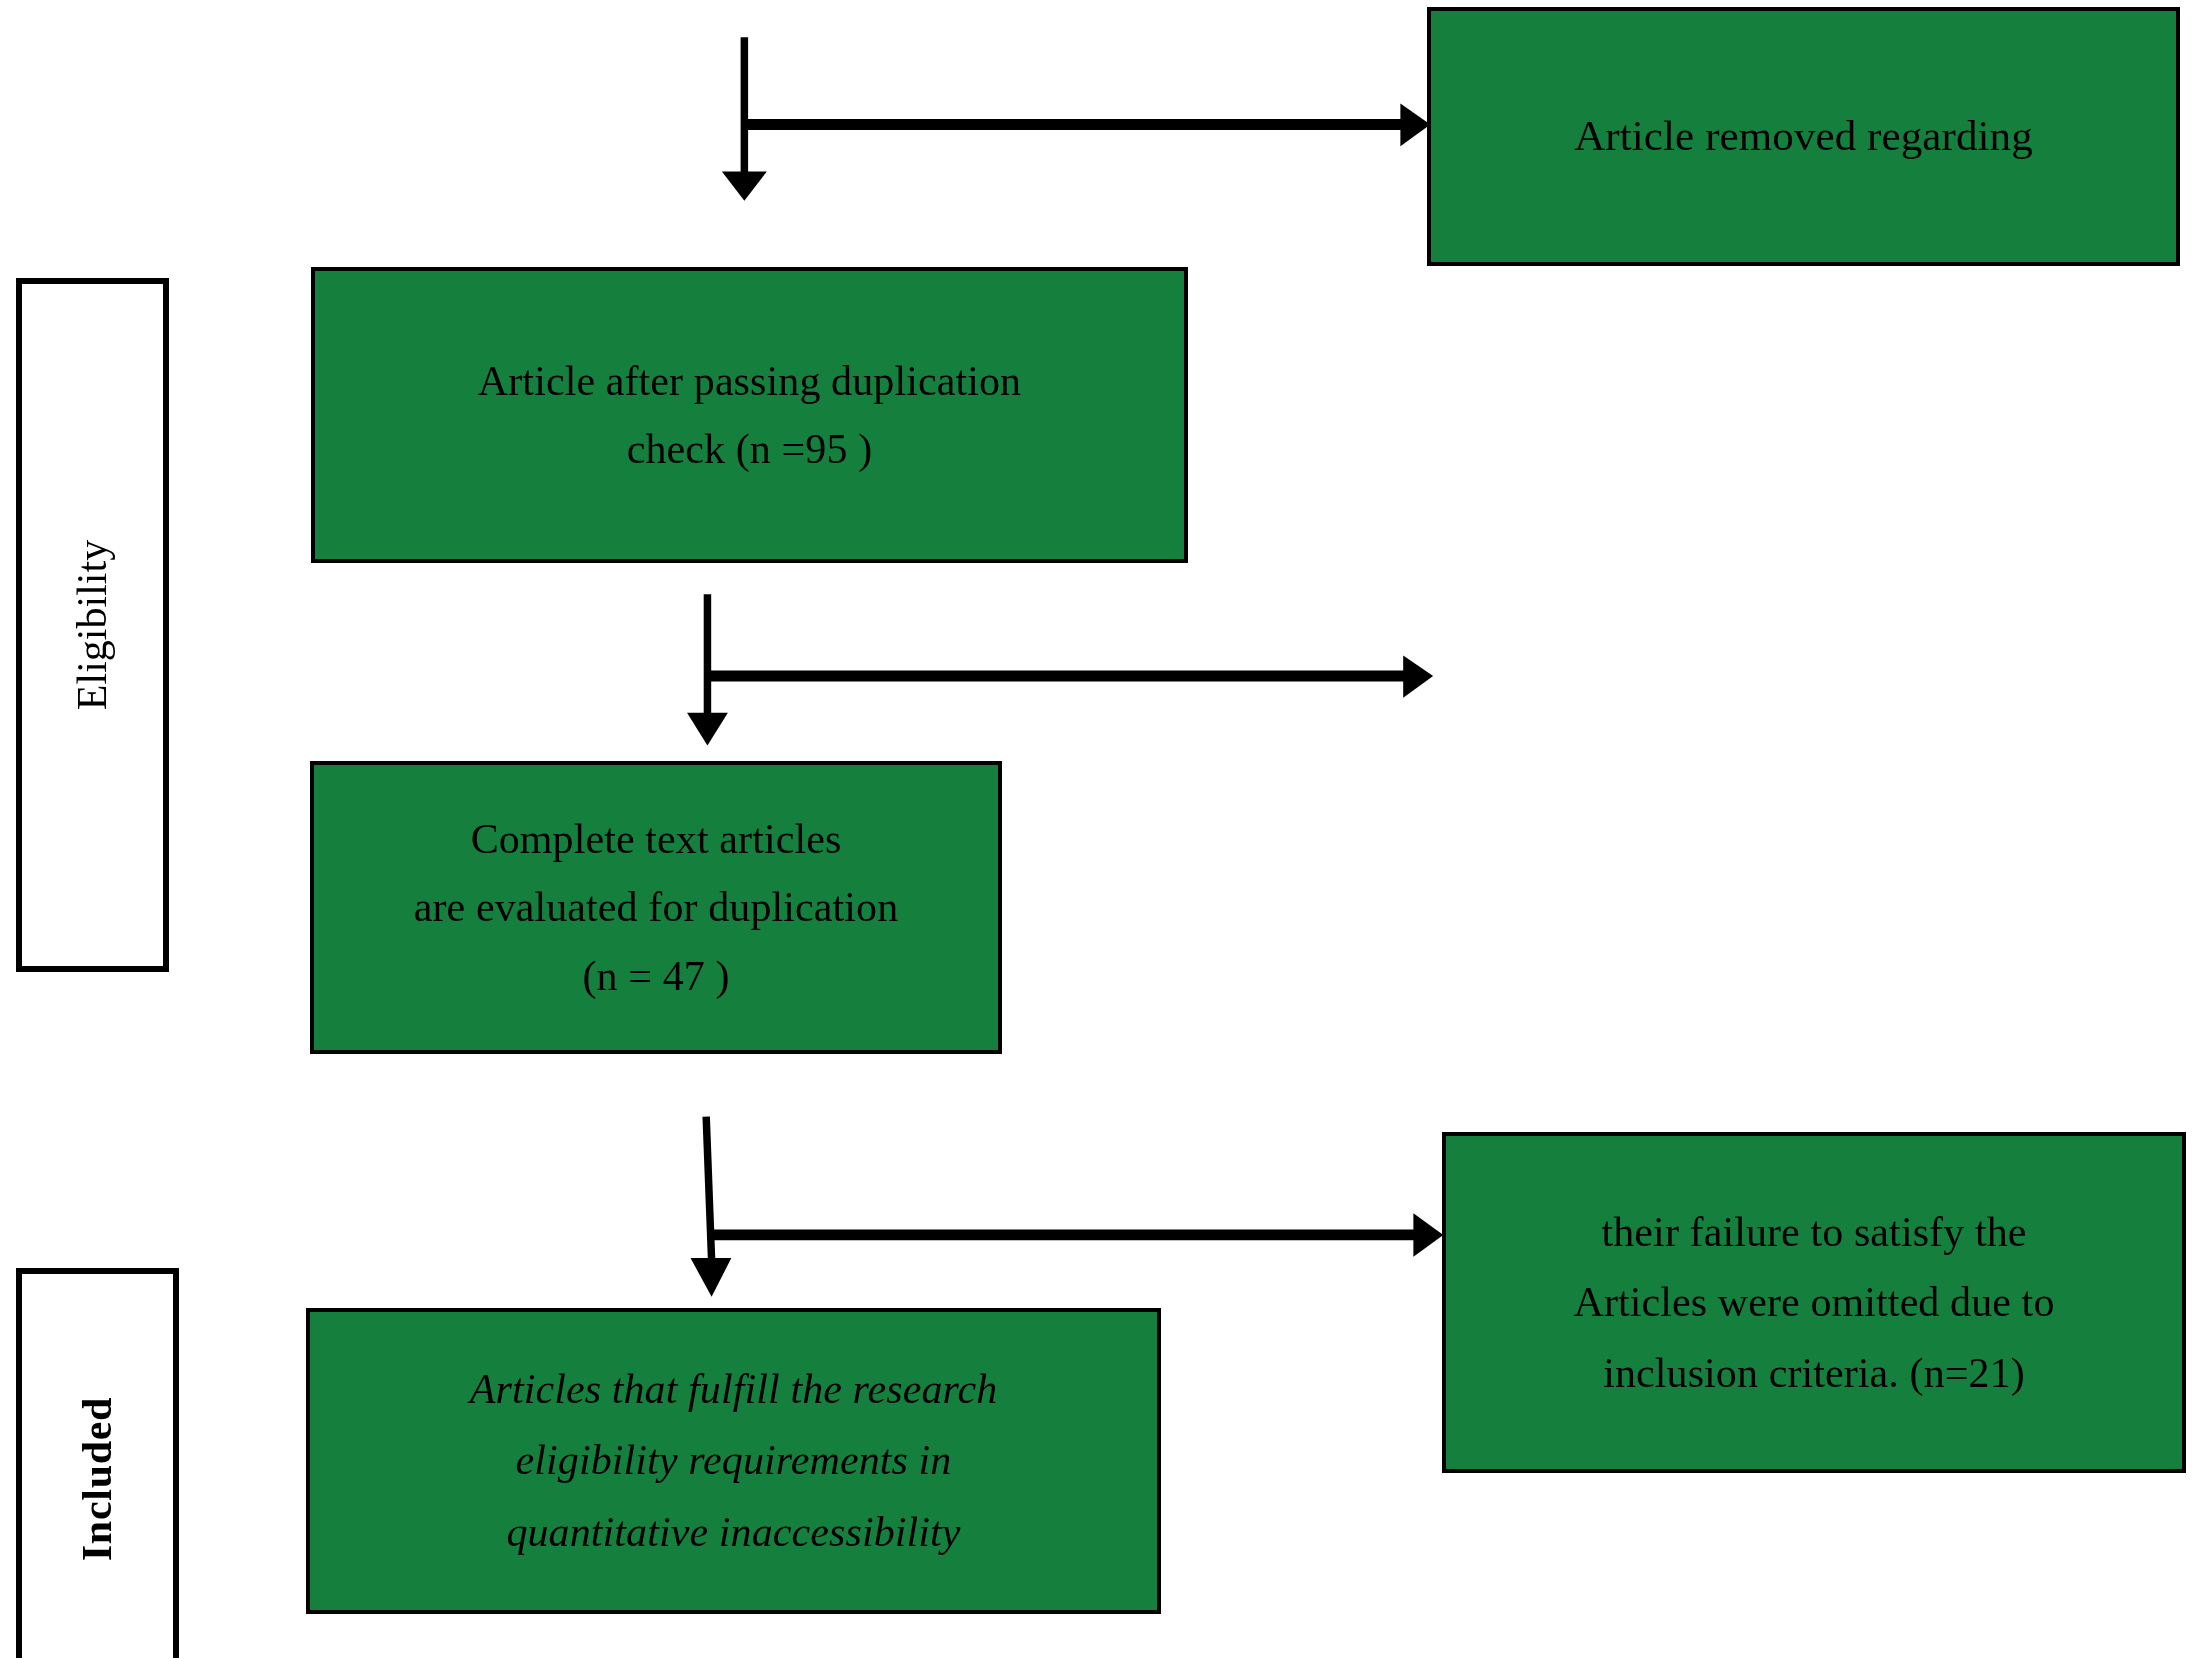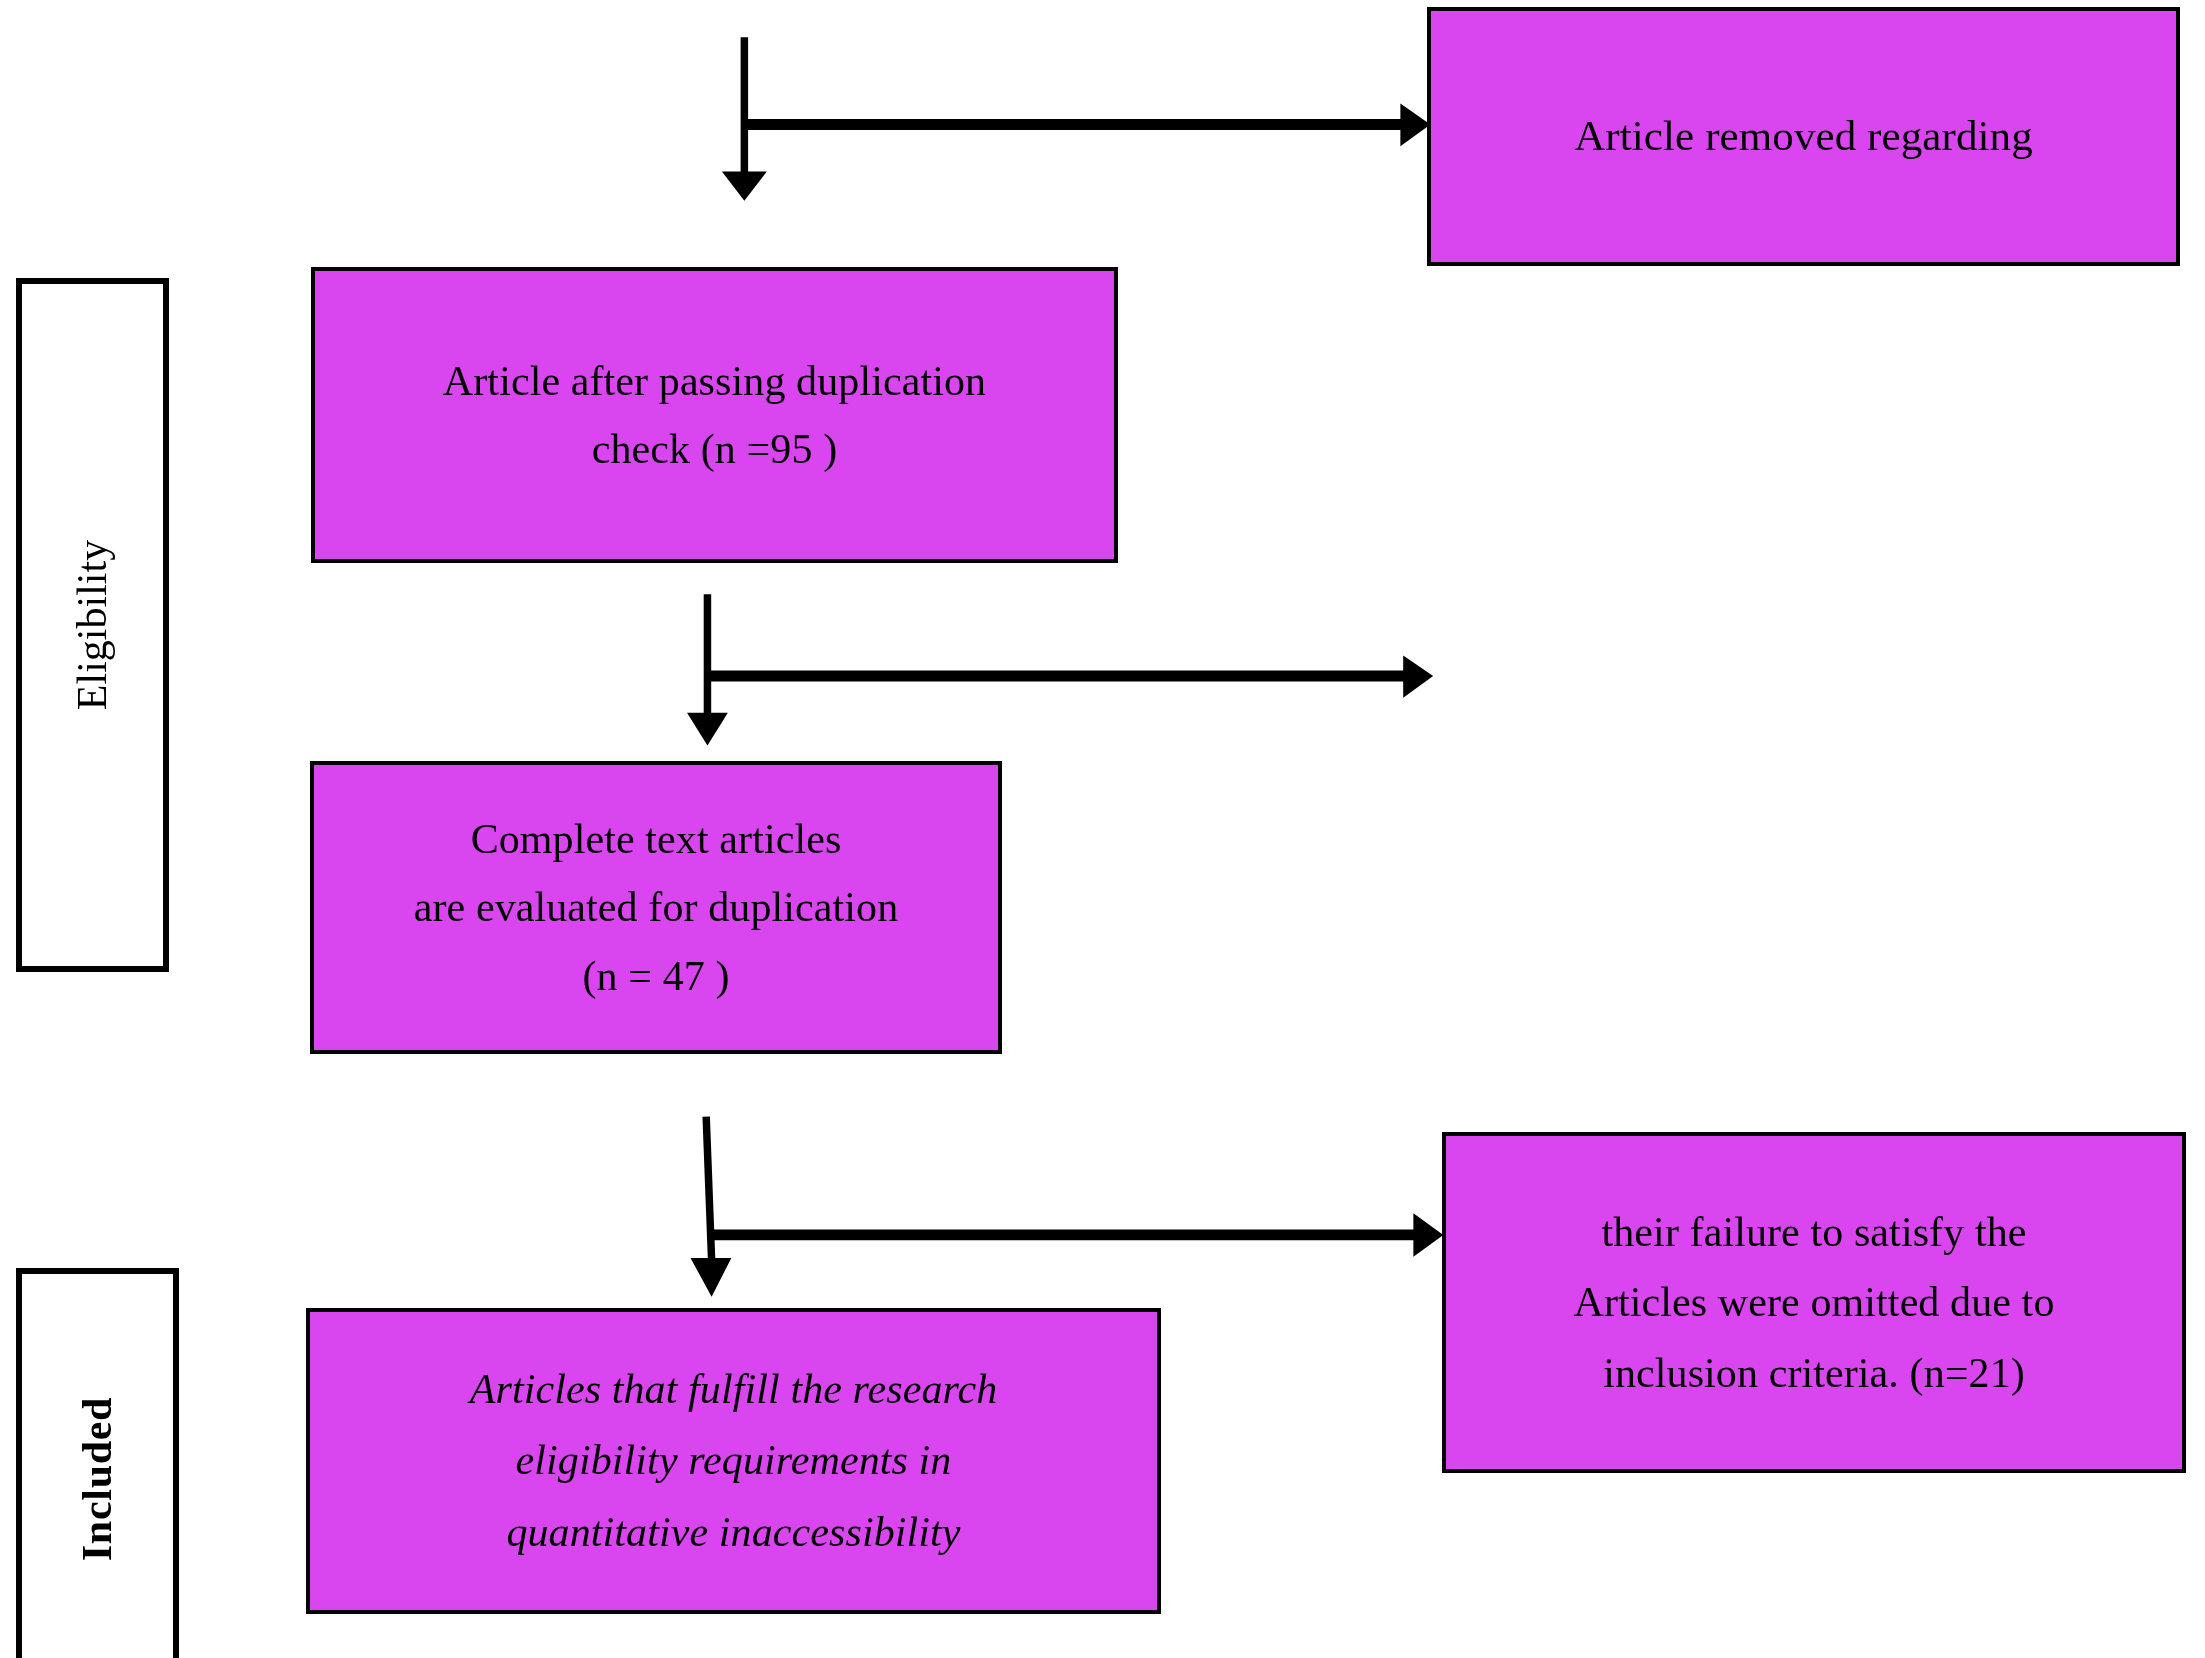--- a/index.html
+++ b/index.html
@@ -16,21 +16,21 @@
     overflow: hidden;
     font-family: "Liberation Serif", "DejaVu Serif", serif;
     color: #000000;
   }
 
   
   .flowbox {
     position: absolute;
     box-sizing: border-box;
     border: 4.8px solid #000000;
-    background: #d946ef;
+    background: #15803d;
     display: flex;
     flex-direction: column;
     align-items: center;
     justify-content: center;
     overflow: hidden;
     text-align: center;
     line-height: 1.62;
     font-size: 42px;
     letter-spacing: 0.1px;
   }
@@ -99,21 +99,21 @@
       <line x1="93" y1="15" x2="93" y2="215" stroke="#000" stroke-width="11"></line>
 
       <polygon points="60,212 126,212 93,255" fill="#000"></polygon>
 
       <line x1="93" y1="143" x2="1060" y2="143" stroke="#000" stroke-width="16"></line>
 
       <polygon points="1056,112 1056,175 1100,143" fill="#000"></polygon>
     </svg>
   </div>
 
-  <div class="flowbox" style="left:311px; top:267px; width:807px; height:296px;">
+  <div class="flowbox" style="left:311px; top:267px; width:877px; height:296px;">
     <span class="ln">Article after passing duplication</span>
     <span class="ln">check (n =95 )</span>
   </div>
 
 
   <div class="conn" style="left:654px; top:582px; width:804px; height:177px;">
     <svg width="804" height="177" viewBox="0 0 1180 260" xmlns="http://www.w3.org/2000/svg">
 
       <line x1="78" y1="18" x2="78" y2="195" stroke="#000" stroke-width="11"></line>
 

